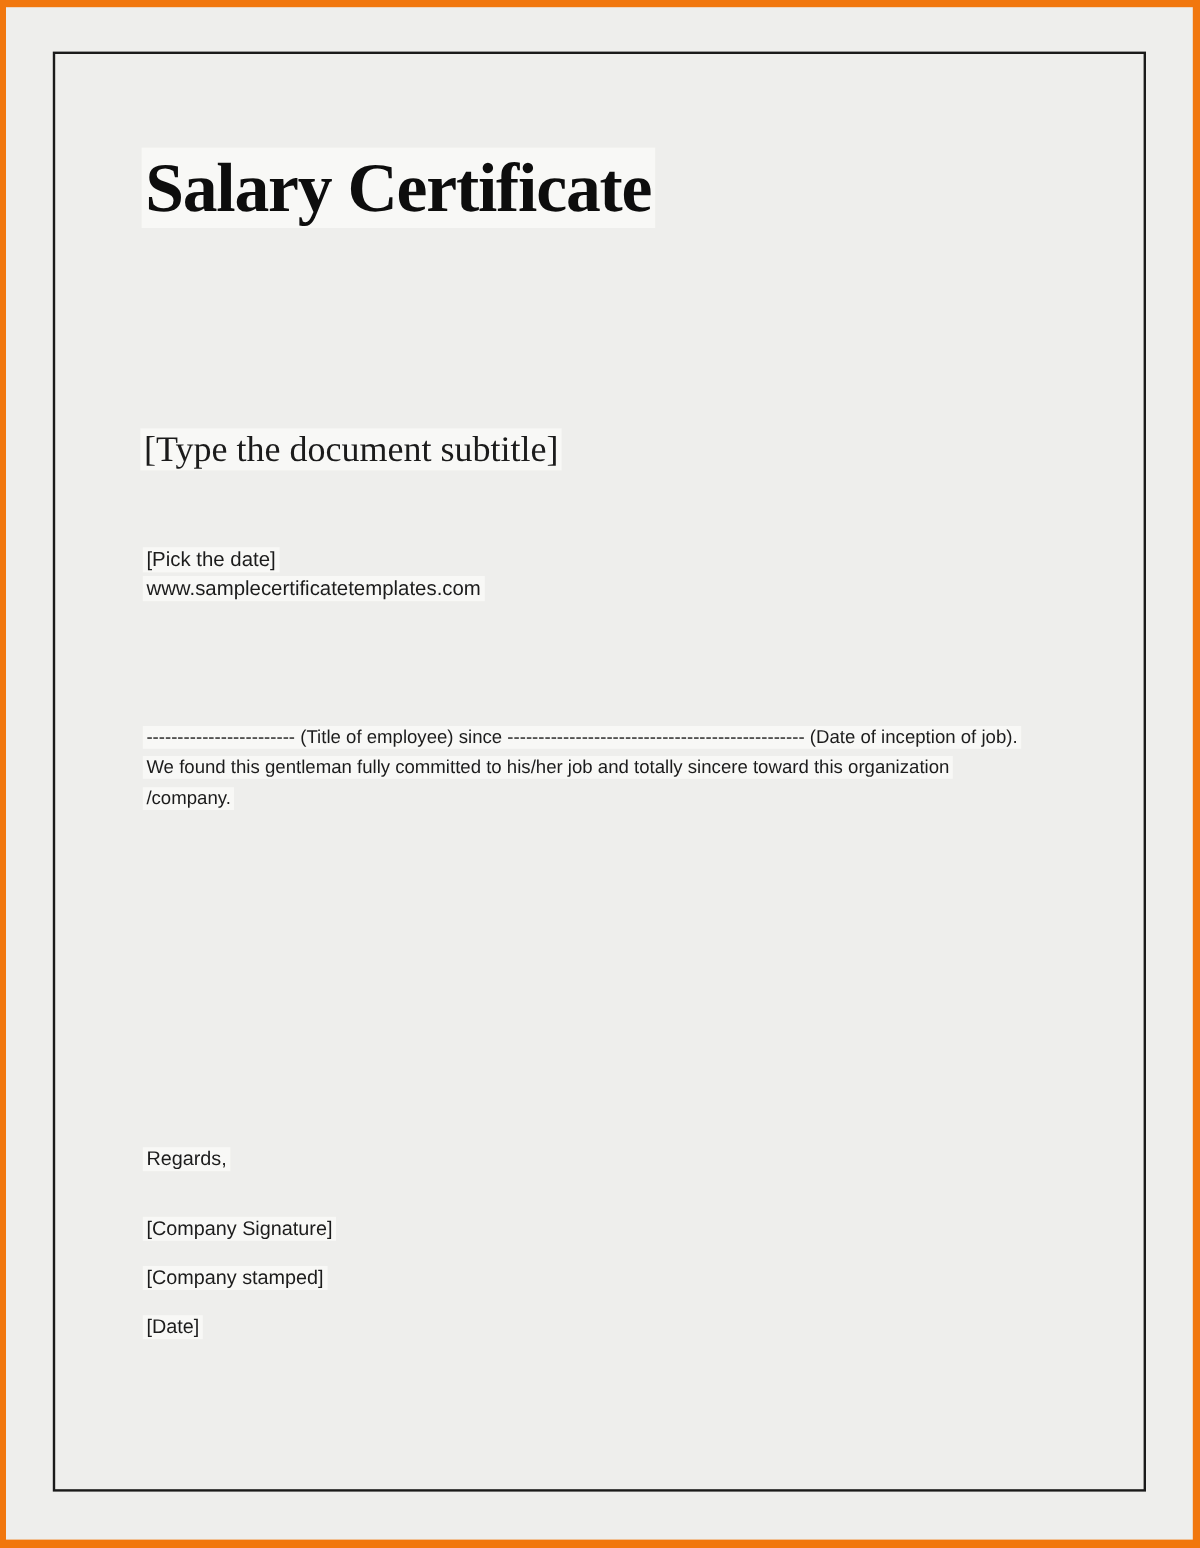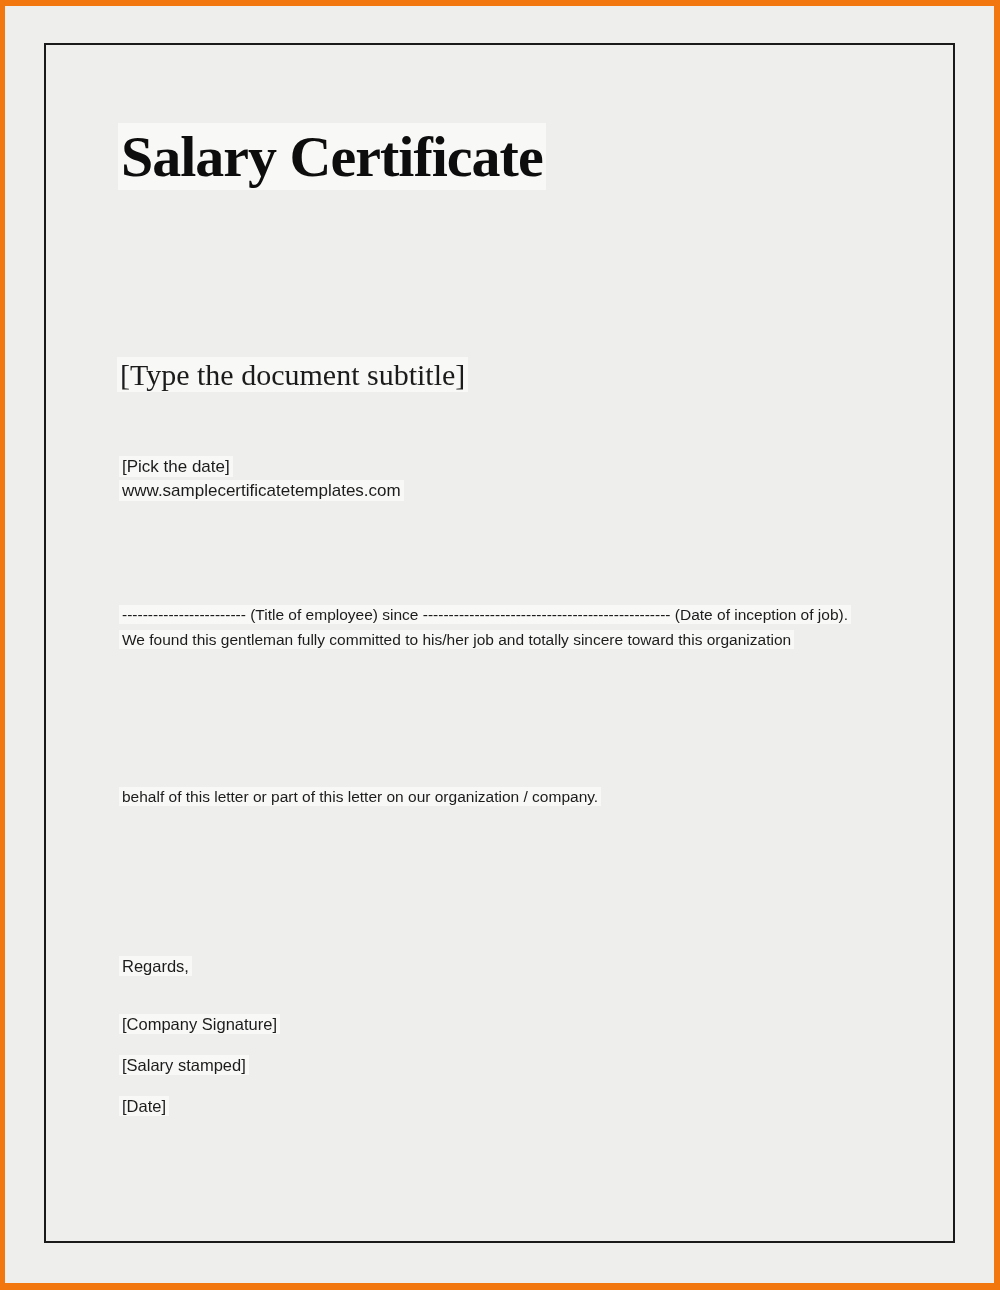--- a/index.html
+++ b/index.html
@@ -88,33 +88,33 @@
   <span class="hl">[Pick the date]</span>
 </div>
 
 <div class="abs website">
   <span class="hl">www.samplecertificatetemplates.com</span>
 </div>
 
 <div class="paragraph para-certify">
   <div><span class="hl">------------------------ (Title of employee) since ------------------------------------------------ (Date of inception of job).</span></div>
   <div><span class="hl">We found this gentleman fully committed to his/her job and totally sincere toward this organization</span></div>
+  <div><span class="hl">/company.</span></div>
 </div>
 
 <div class="paragraph para-liability">
-  <div><span class="hl">behalf of this letter or part of this letter on our organization / company.</span></div>
 </div>
 
 <div class="abs regards">
   <span class="hl">Regards,</span>
 </div>
 
 <div class="abs sig-line">
   <span class="hl">[Company Signature]</span>
 </div>
 
 <div class="abs stamp-line">
-  <span class="hl">[Salary stamped]</span>
+  <span class="hl">[Company stamped]</span>
 </div>
 
 <div class="abs date-line">
   <span class="hl">[Date]</span>
 </div>
 
 </body></html>

